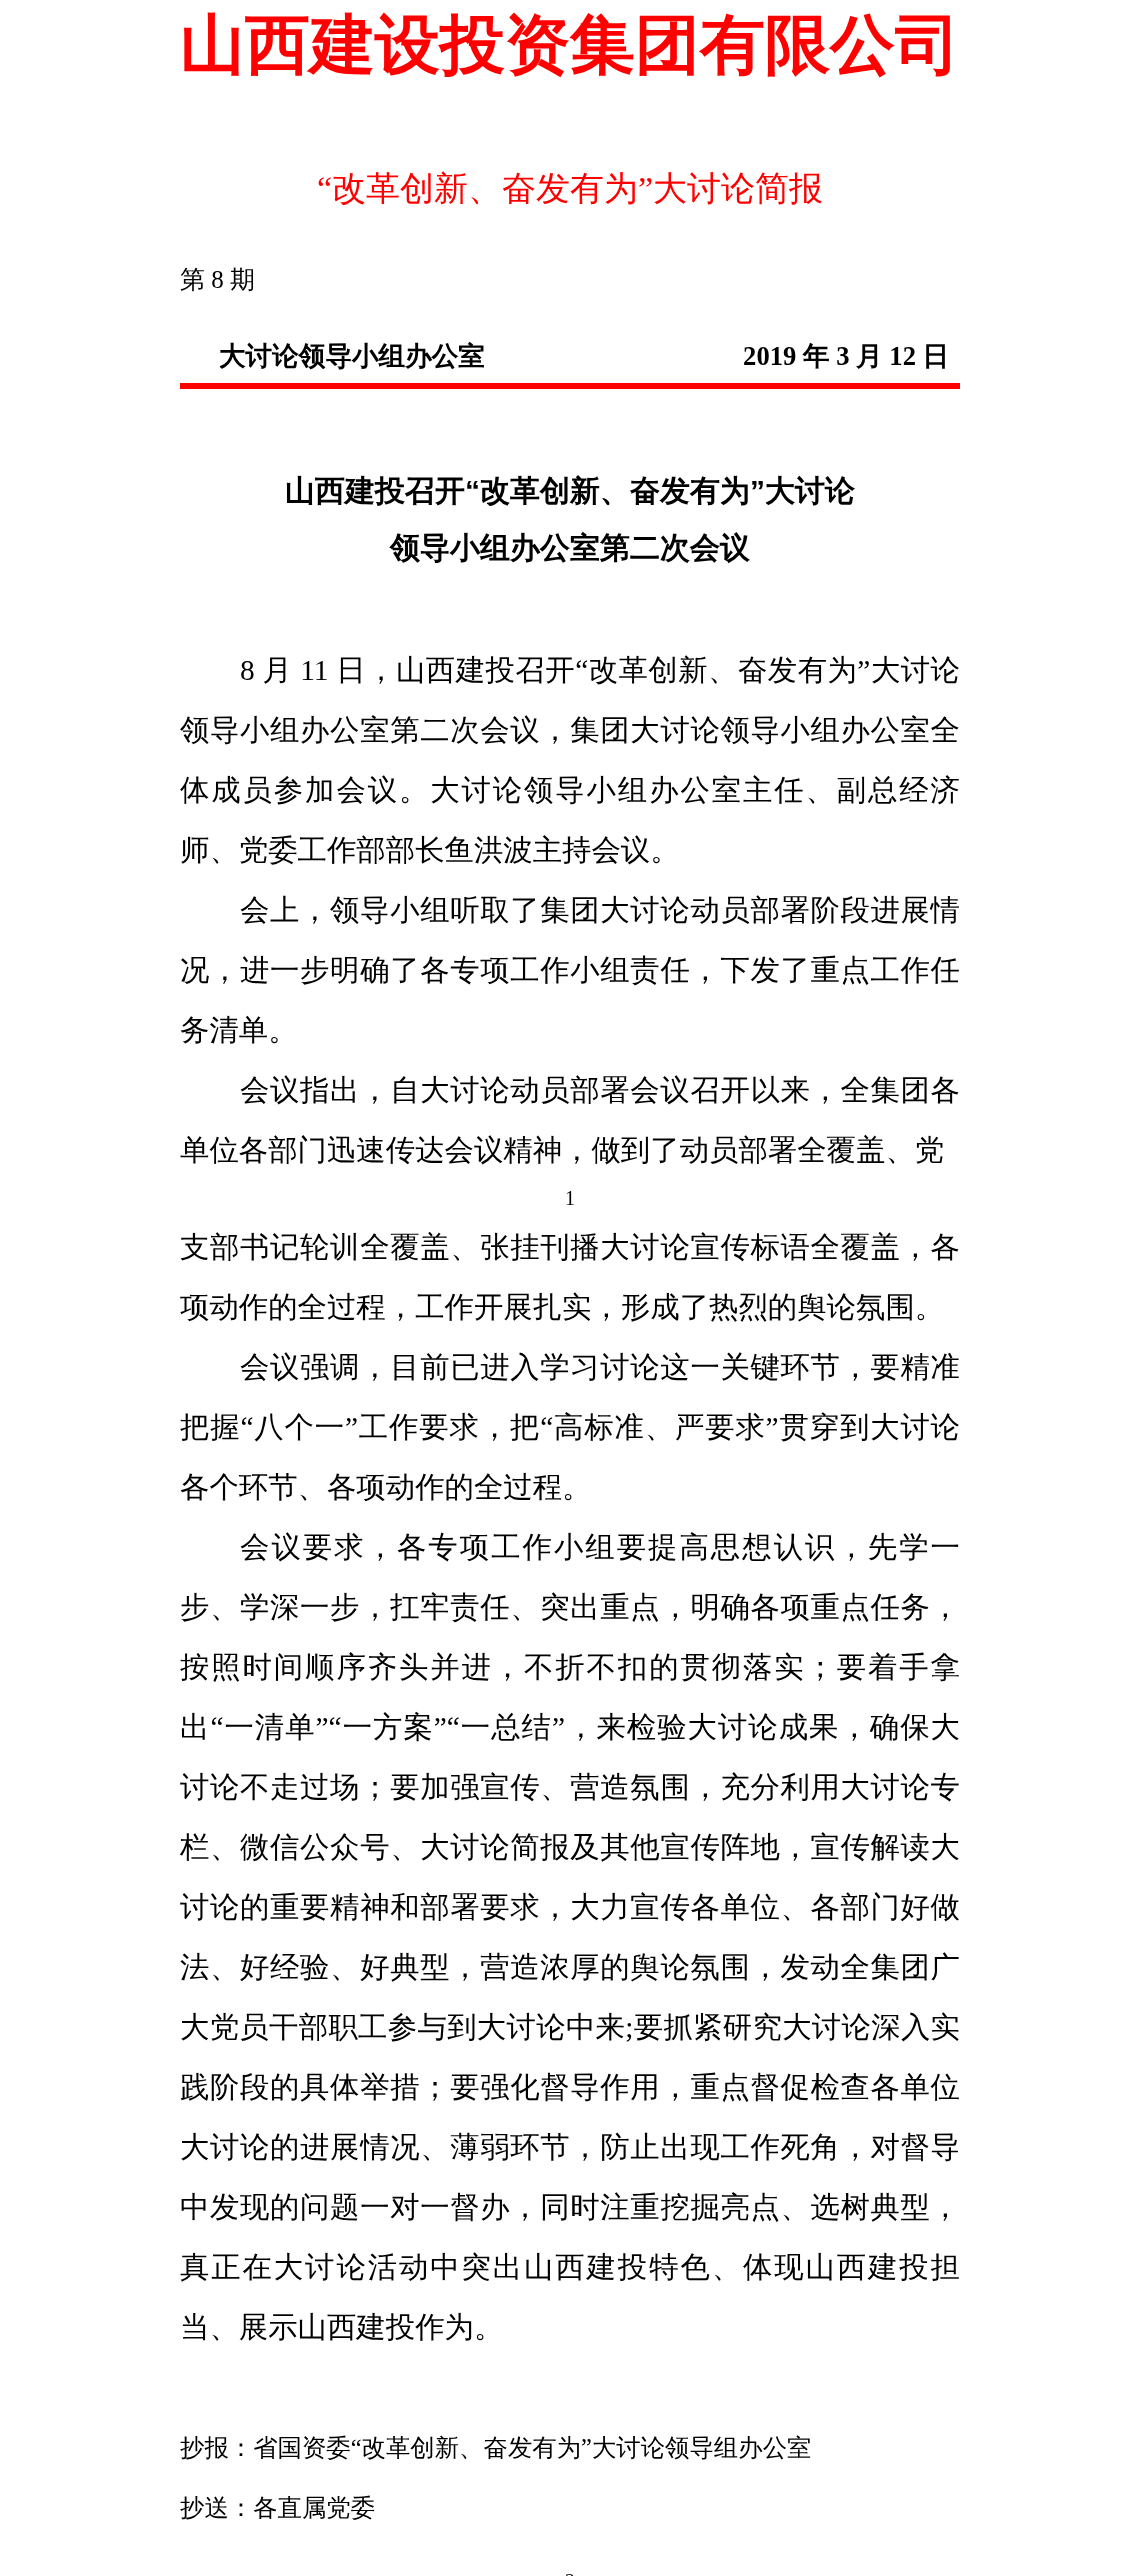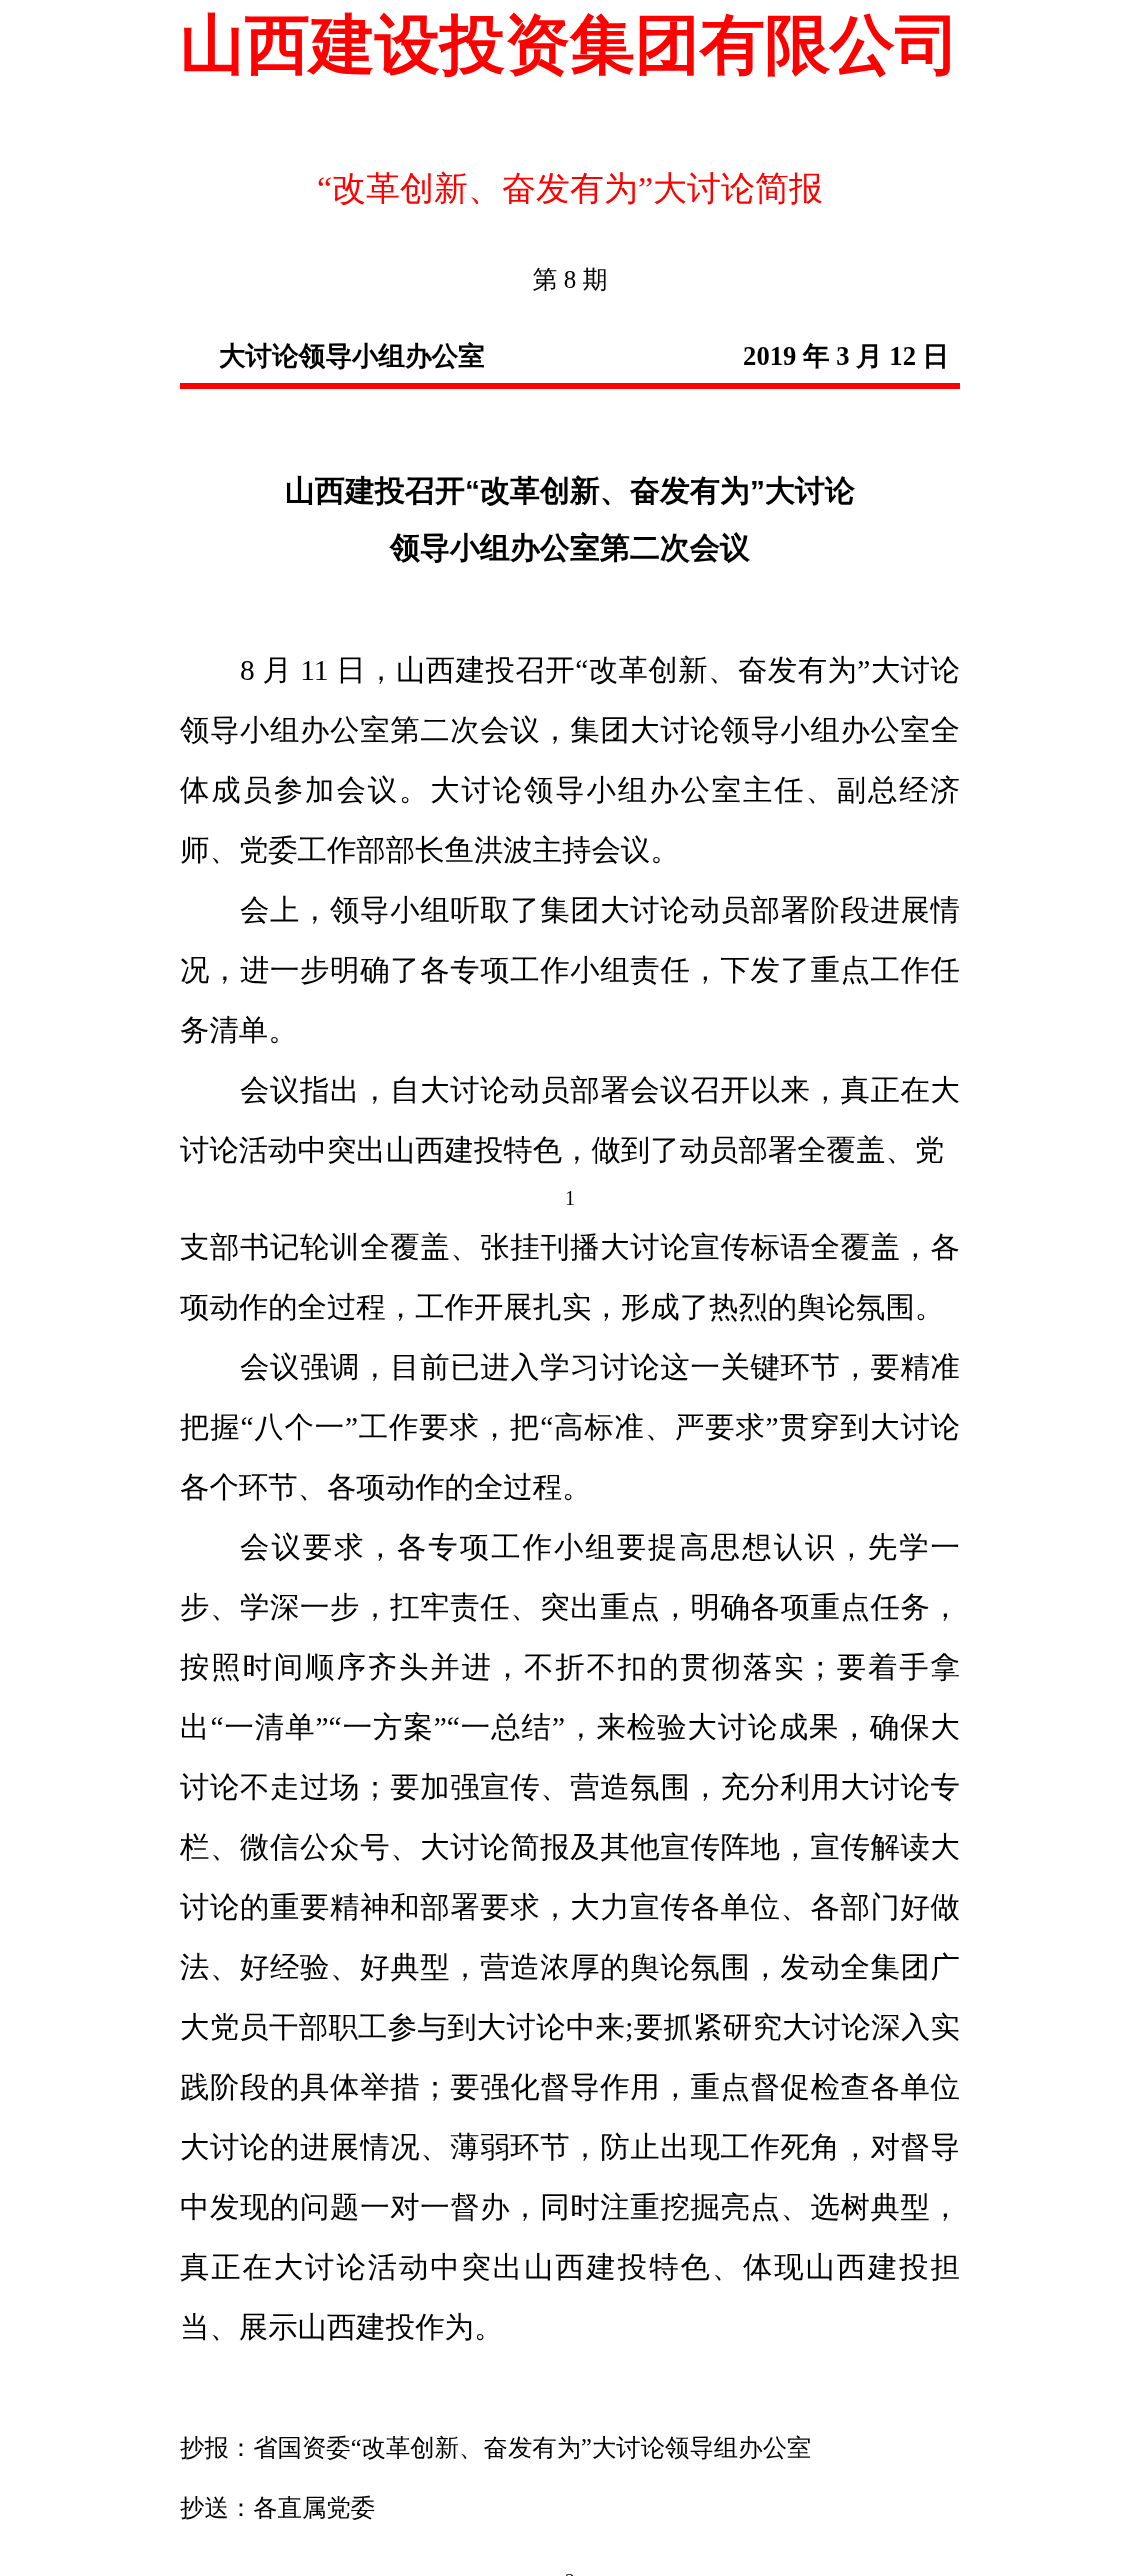--- a/index.html
+++ b/index.html
@@ -36,21 +36,20 @@
     line-height: 1;
     font-weight: normal;
     text-align: center;
     color: var(--accent);
     font-family: "Liberation Serif", "DejaVu Serif", serif;
   }
   .issue-no {
     margin-top: 61px;
     font-size: 25px;
     line-height: 1.05;
-    text-align: center;
     color: var(--ink);
   }
   .meta-row {
     margin-top: 50px;
     display: flex;
     justify-content: space-between;
     align-items: baseline;
     font-size: 26.6px;
     line-height: 1.05;
     font-weight: bold;
@@ -134,21 +133,21 @@
       <h2 class="article-title">
         <span style="display:block">山西建投召开“改革创新、奋发有为”大讨论</span>
         <span style="display:block">领导小组办公室第二次会议</span>
       </h2>
 
       <div class="body-text">
         <p class="para">8 月 11 日，山西建投召开“改革创新、奋发有为”大讨论领导小组办公室第二次会议，集团大讨论领导小组办公室全体成员参加会议。大讨论领导小组办公室主任、副总经济师、党委工作部部长鱼洪波主持会议。</p>
 
         <p class="para">会上，领导小组听取了集团大讨论动员部署阶段进展情况，进一步明确了各专项工作小组责任，下发了重点工作任务清单。</p>
 
-        <p class="para">会议指出，自大讨论动员部署会议召开以来，真正在大讨论活动中突出山西建投特色，做到了动员部署全覆盖、党</p>
+        <p class="para">会议指出，自大讨论动员部署会议召开以来，全集团各单位各部门迅速传达会议精神，做到了动员部署全覆盖、党</p>
 
         <div class="page-number first">1</div>
 
         <p class="para continuation">支部书记轮训全覆盖、张挂刊播大讨论宣传标语全覆盖，各项动作的全过程，工作开展扎实，形成了热烈的舆论氛围。</p>
 
         <p class="para">会议强调，目前已进入学习讨论这一关键环节，要精准把握“八个一”工作要求，把“高标准、严要求”贯穿到大讨论各个环节、各项动作的全过程。</p>
 
         <p class="para">会议要求，各专项工作小组要提高思想认识，先学一步、学深一步，扛牢责任、突出重点，明确各项重点任务，按照时间顺序齐头并进，不折不扣的贯彻落实；要着手拿出“一清单”“一方案”“一总结”，来检验大讨论成果，确保大讨论不走过场；要加强宣传、营造氛围，充分利用大讨论专栏、微信公众号、大讨论简报及其他宣传阵地，宣传解读大讨论的重要精神和部署要求，大力宣传各单位、各部门好做法、好经验、好典型，营造浓厚的舆论氛围，发动全集团广大党员干部职工参与到大讨论中来;要抓紧研究大讨论深入实践阶段的具体举措；要强化督导作用，重点督促检查各单位大讨论的进展情况、薄弱环节，防止出现工作死角，对督导中发现的问题一对一督办，同时注重挖掘亮点、选树典型，真正在大讨论活动中突出山西建投特色、体现山西建投担当、展示山西建投作为。</p>
       </div>
     </main>

